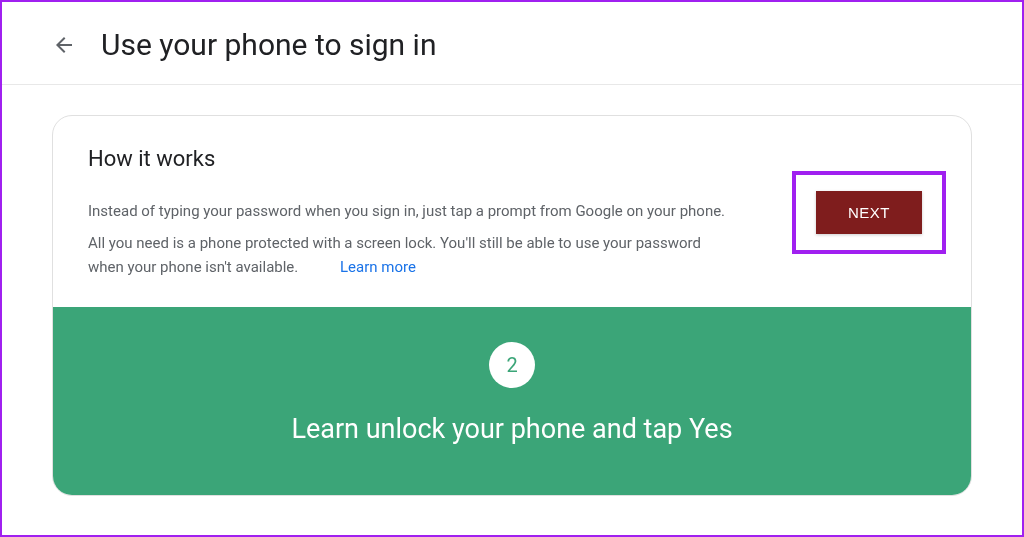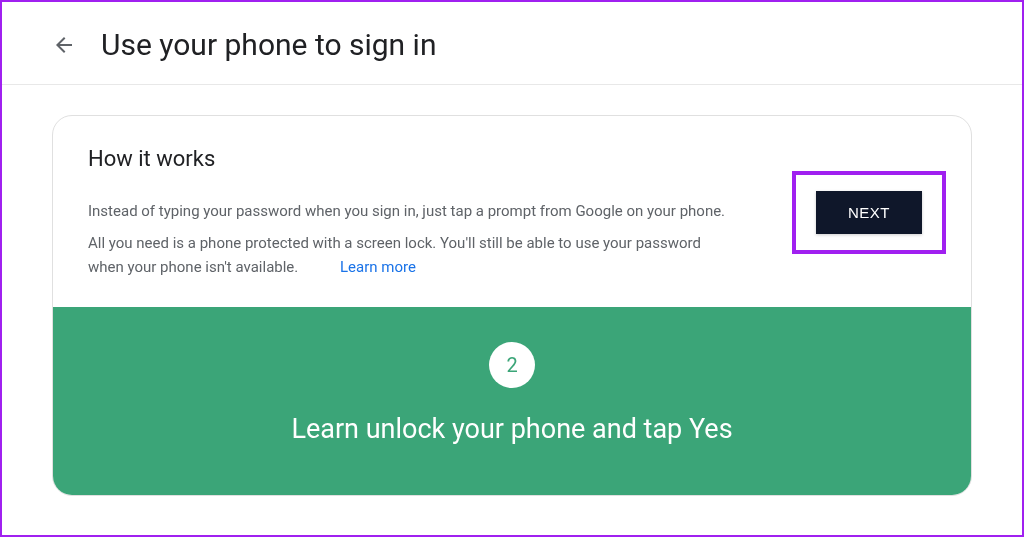--- a/index.html
+++ b/index.html
@@ -71,21 +71,21 @@
       margin-left: 38px;
     }
     .next-highlight {
       position: absolute;
       top: 55px;
       right: 25px;
       border: 4px solid #a020f0;
       padding: 16px 20px;
     }
     .next-button {
-      background: #0f172a;
+      background: #7f1d1d;
       color: #ffffff;
       border: none;
       padding: 13px 32px;
       font-size: 15px;
       font-weight: 500;
       letter-spacing: 0.5px;
       cursor: pointer;
       box-shadow: 0 1px 3px rgba(0,0,0,0.2);
     }
     .step-band {

